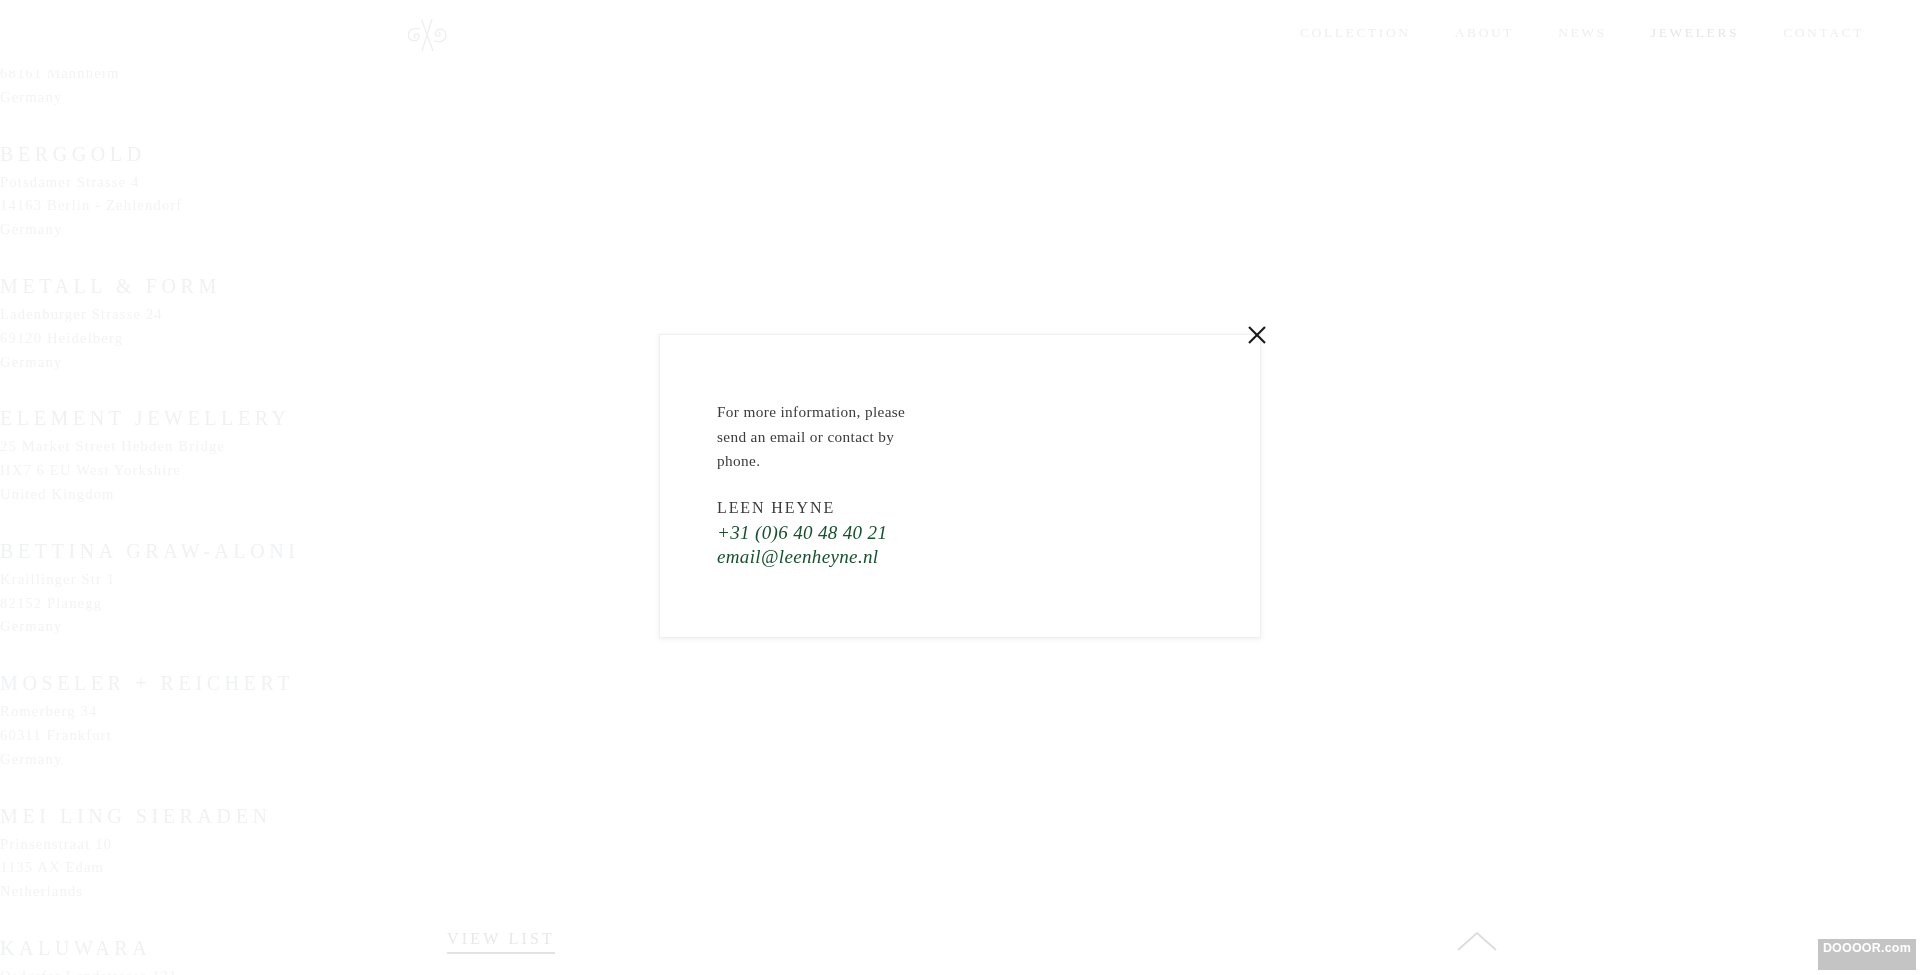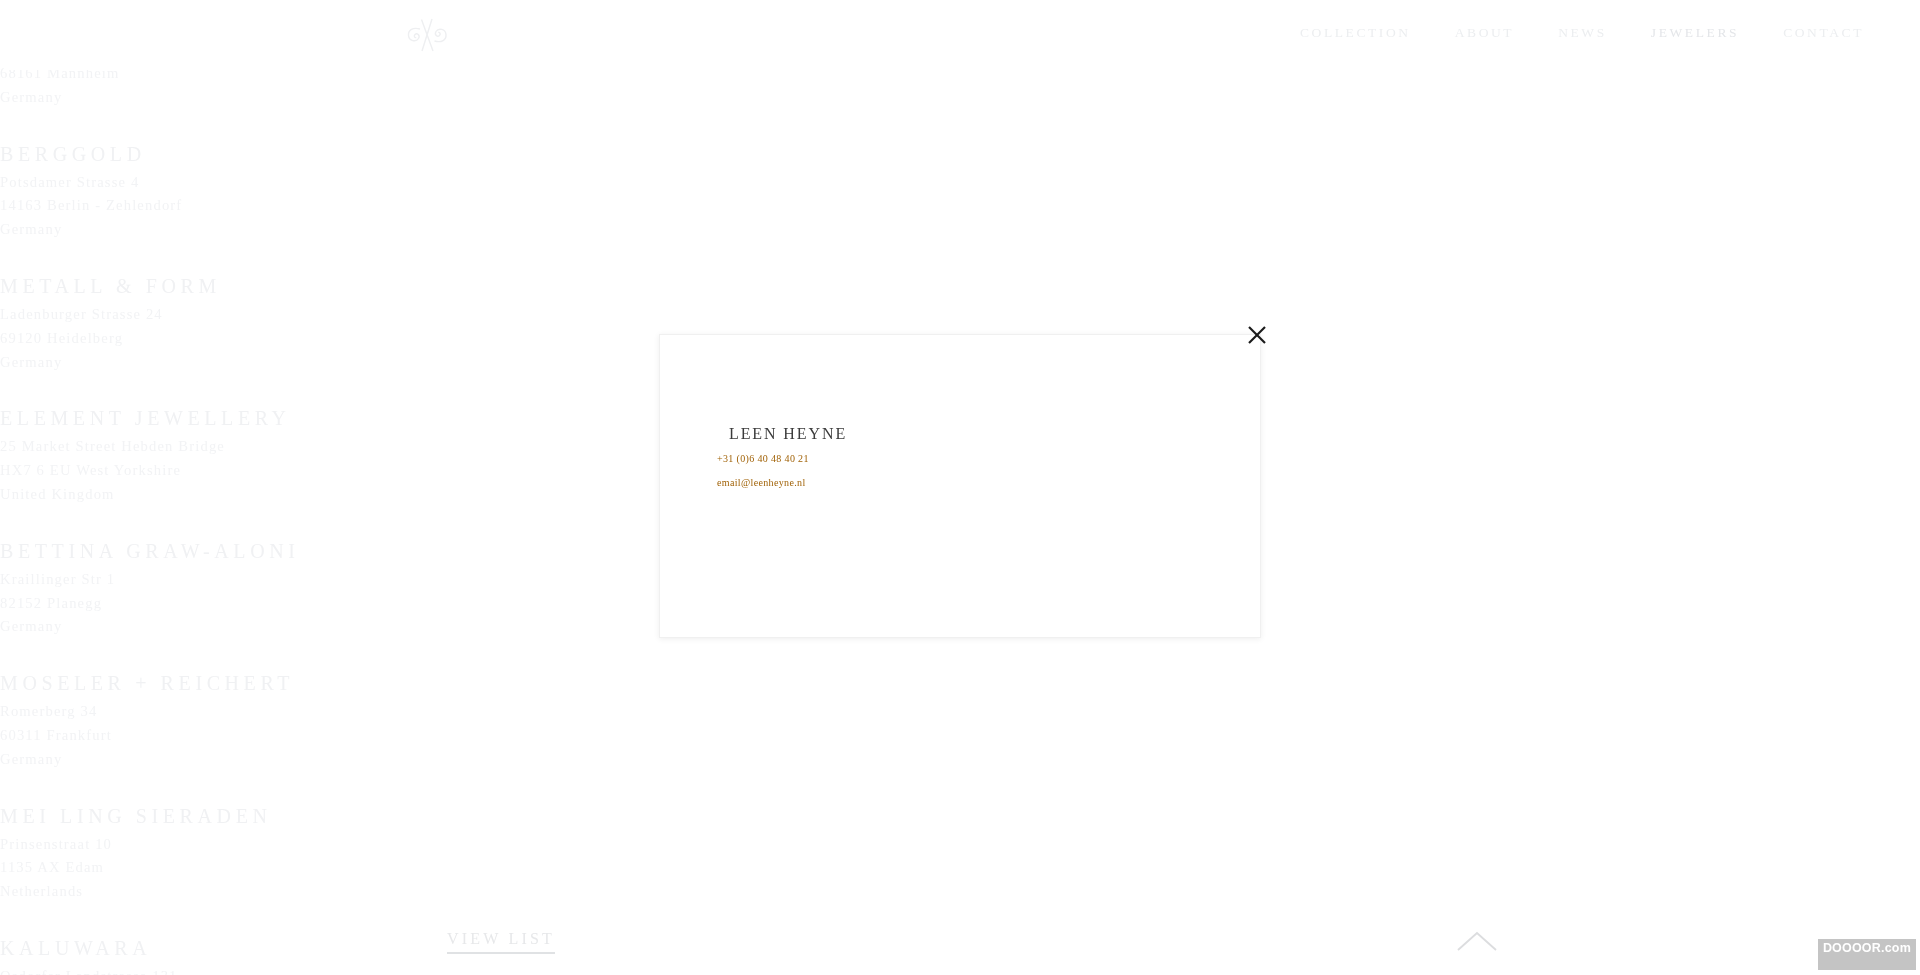--- a/index.html
+++ b/index.html
@@ -167,29 +167,29 @@
   }
 
   .modal-contact-name {
     font-family: "Liberation Serif", "DejaVu Serif", serif;
     font-size: 16px;
     letter-spacing: 1.9px;
     color: #3b3b3b;
     margin-top: 22px;
     line-height: 24.5px;
     white-space: nowrap;
-    margin-left: 12px;
   }
   .modal-contact-line {
     font-family: "Liberation Serif", "DejaVu Serif", serif;
-    font-size: 10px;
+    font-size: 19px;
     letter-spacing: 0.35px;
-    color: #a16207;
+    color: #14532d;
     line-height: 24.5px;
     white-space: nowrap;
+    font-style: italic;
   }
 
   #modal-right {
     width: 230px;
     margin-left: 48px;
     padding-top: 2px;
   }
 
   .form-input {
     display: block;
@@ -337,20 +337,21 @@
     <div id="modal-close">
       <svg width="36" height="36" viewBox="0 0 36 36" fill="none" stroke="#1a1a1a" stroke-width="2.1">
         <path d="M10 10 L26 26"></path>
         <path d="M26 10 L10 26"></path>
       </svg>
     </div>
 
     <div id="modal-body">
 
       <div id="modal-left">
+        <div class="modal-intro">For more information, please send an email or contact by phone.</div>
         <div class="modal-contact-name">LEEN HEYNE</div>
         <div class="modal-contact-line">+31 (0)6 40 48 40 21</div>
         <div class="modal-contact-line">email@leenheyne.nl</div>
       </div>
 
 
     </div>
 
   </div>
 

